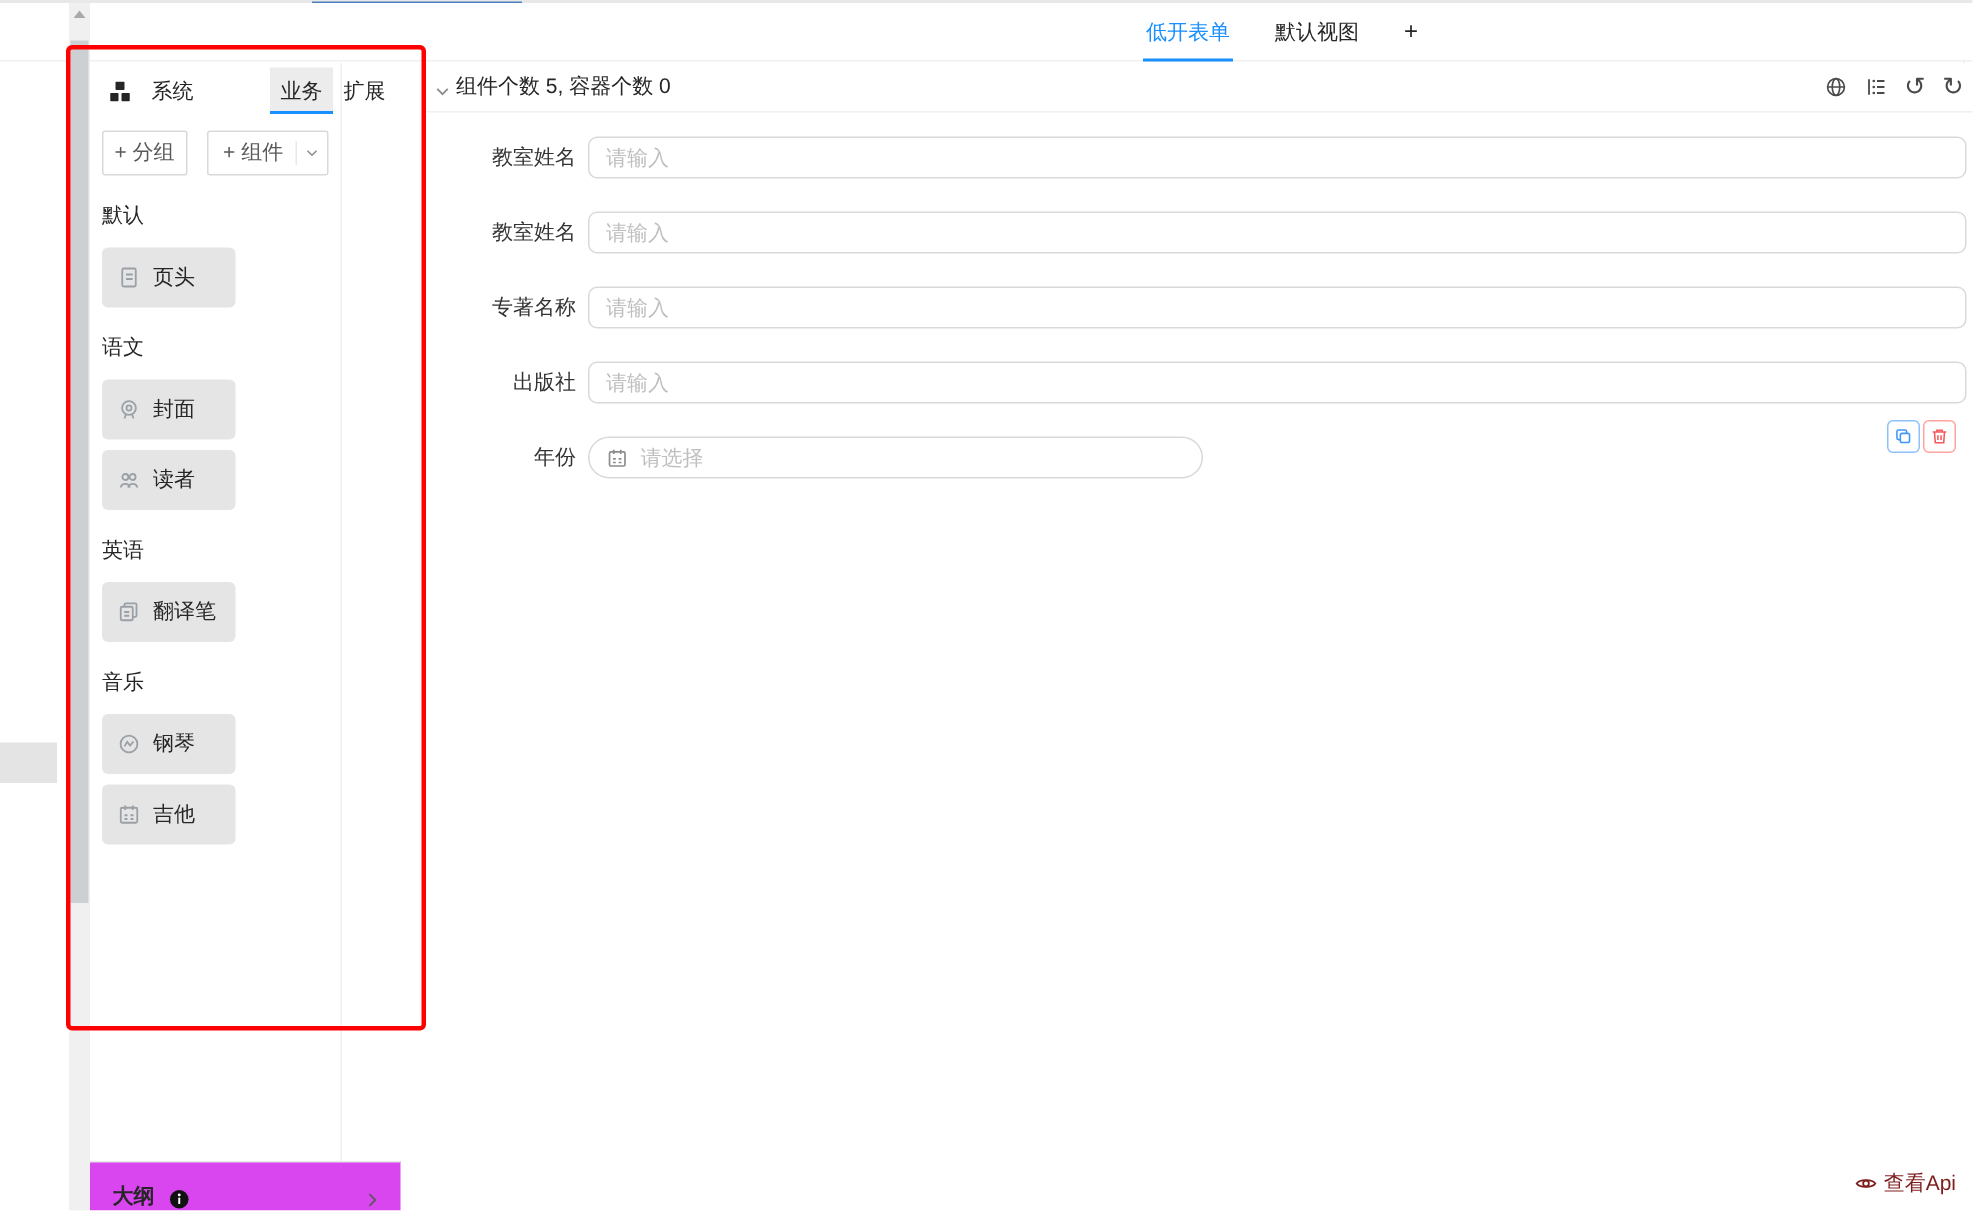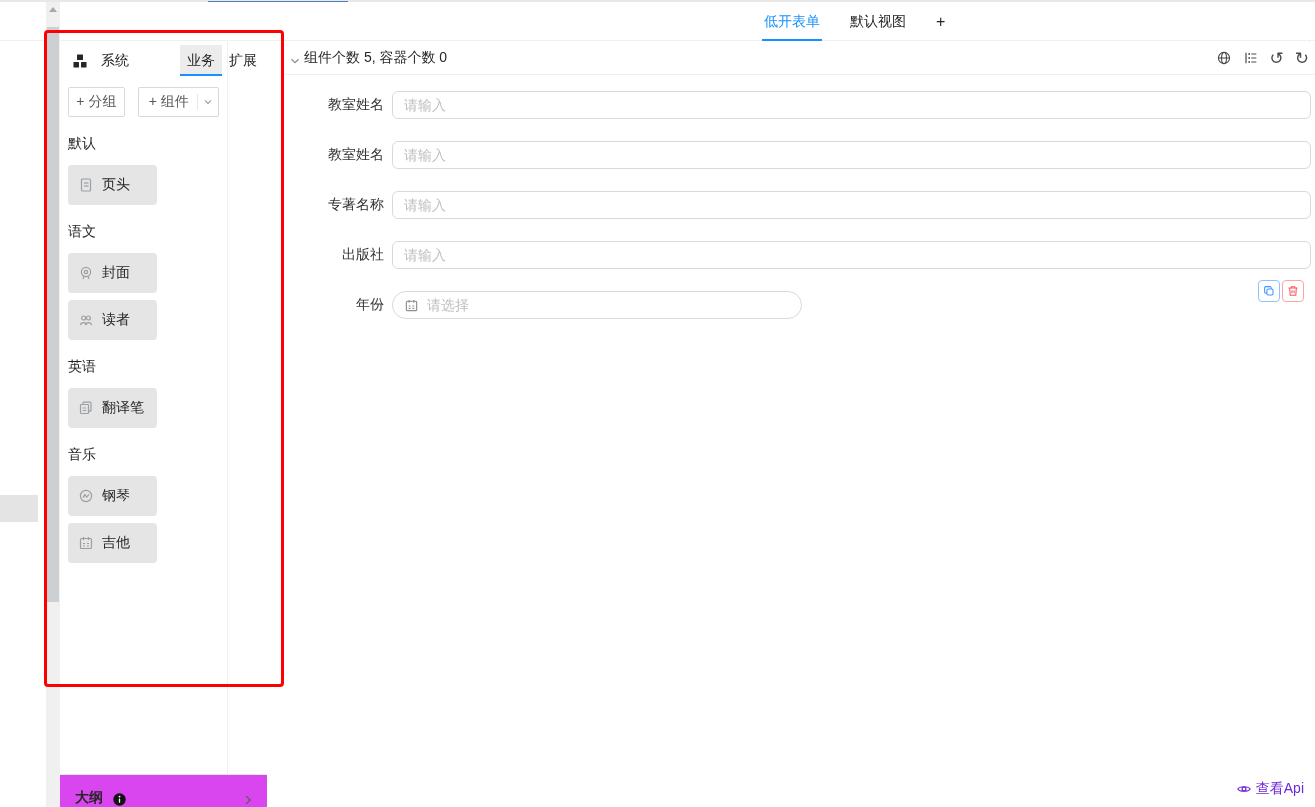--- a/index.html
+++ b/index.html
@@ -69,21 +69,21 @@
   .input-box input::placeholder { color:#bfbfbf; }
   .w-std { width:919px; }
   .w-date { width:410px;border-radius:14px; }
   .date-ic { margin-right:8px; color:#8c8c8c; flex:none; }
 
   .row-actions { position:absolute; top:205px; right:19px; display:flex; gap:2px; }
   .icon-btn { width:22px; height:22px; border-radius:4px; background:#fff; display:flex; align-items:center; justify-content:center; cursor:pointer; }
   .copy-btn { border:1px solid #8cc0ff; color:#4096ff; }
   .del-btn  { border:1px solid #ffa39e; color:#f5595c; }
 
-  .api-link { position:absolute; right:19px; bottom:8px; display:flex; align-items:center; gap:4px; color:#6d28d9; cursor:pointer; }
+  .api-link { position:absolute; right:19px; bottom:8px; display:flex; align-items:center; gap:4px; color:#7f1d1d; cursor:pointer; }
 
   .stray-box { position:absolute; left:0; top:495px; width:38px; height:27px; background:#e4e4e4; }
 
   .red-rect { position:absolute; left:44px; top:30px; width:240px; height:657px; border:3px solid #ff0000; border-radius:4px; z-index:50; pointer-events:none; }
 </style>
 </head>
 <body>
 
 <svg width="0" height="0" style="position:absolute" aria-hidden="true">
   <defs>

